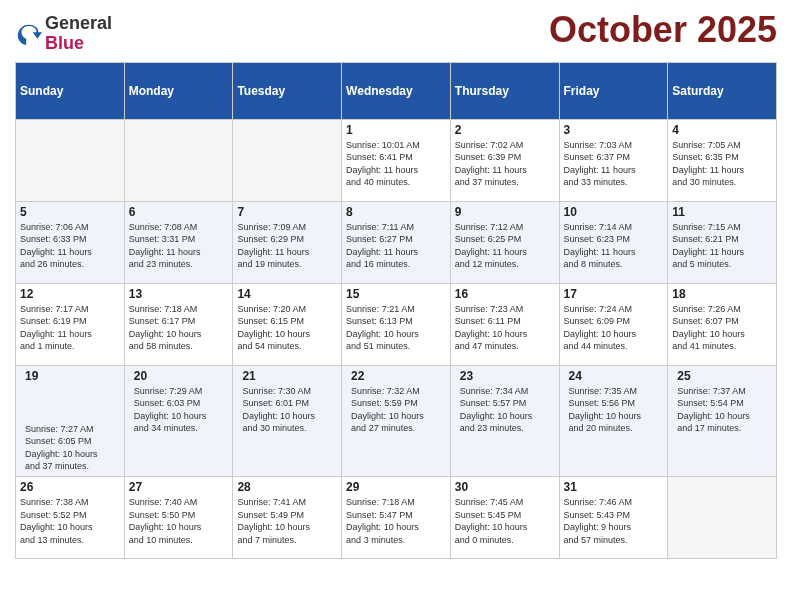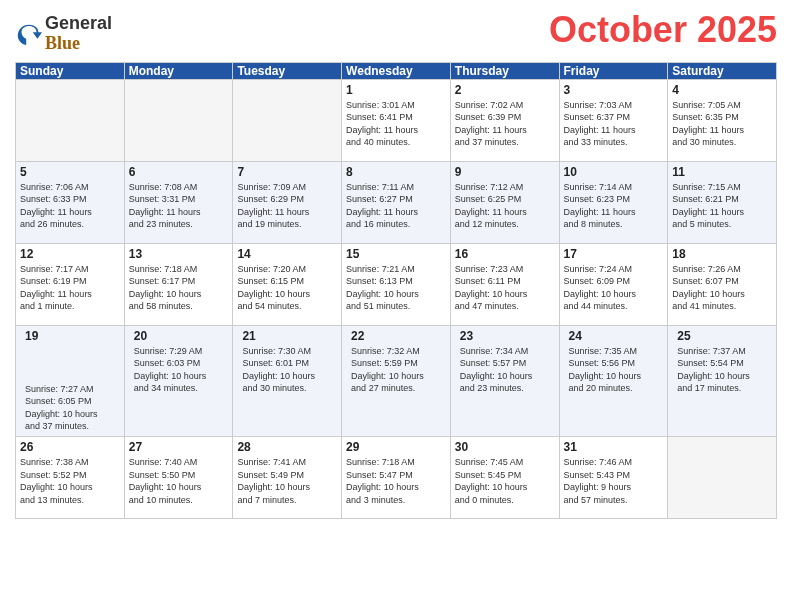--- a/index.html
+++ b/index.html
@@ -25,50 +25,50 @@
       display: flex;
       align-items: center;
       margin-top: 4px;
     }
     .logo-text {
       font-size: 18px;
       font-weight: bold;
       line-height: 1.1;
     }
     .logo-general { color: #333; }
-    .logo-blue { color: #a16207; font-family: Liberation Serif, serif; }
+    .logo-blue { color: #be185d; }
     .logo-icon {
       width: 28px;
       height: 28px;
       margin-right: 2px;
     }
     .title-block {
       text-align: right;
     }
     .month-title {
       font-size: 36px;
       font-weight: bold;
-      color: #ef4444;
+      color: #7f1d1d;
       line-height: 1.1;
     }
     .location {
       font-size: 14px;
       color: #444;
     }
     .calendar {
       width: 100%;
       border-collapse: collapse;
       table-layout: fixed;
     }
     .calendar th {
       background-color: #2255a4;
       color: #fff;
       font-size: 12px;
       font-weight: bold;
-      padding: 1px 4px;
+      padding: 21px 4px;
       text-align: left;
       border: 1px solid #ccc;
     }
     .calendar td {
       vertical-align: top;
       border: 1px solid #ccc;
       padding: 3px 4px;
       font-size: 9.5px;
       color: #333;
       height: 82px;
@@ -137,21 +137,21 @@
         <th>Saturday</th>
       </tr>
     </thead>
     <tbody id="calendar-body">
     <tr class="week-row-1">
           <td class="empty"></td>
           <td class="empty"></td>
           <td class="empty"></td>
           <td>
             <span class="day-number">1</span>
-            <div class="day-info" style="white-space: pre-line;">Sunrise: 3:01 AM
+            <div class="day-info" style="white-space: pre-line;">Sunrise: 10:01 AM
 Sunset: 6:41 PM
 Daylight: 11 hours
 and 40 minutes.</div>
           </td>
           <td>
             <span class="day-number">2</span>
             <div class="day-info" style="white-space: pre-line;">Sunrise: 7:02 AM
 Sunset: 6:39 PM
 Daylight: 11 hours
 and 37 minutes.</div>

